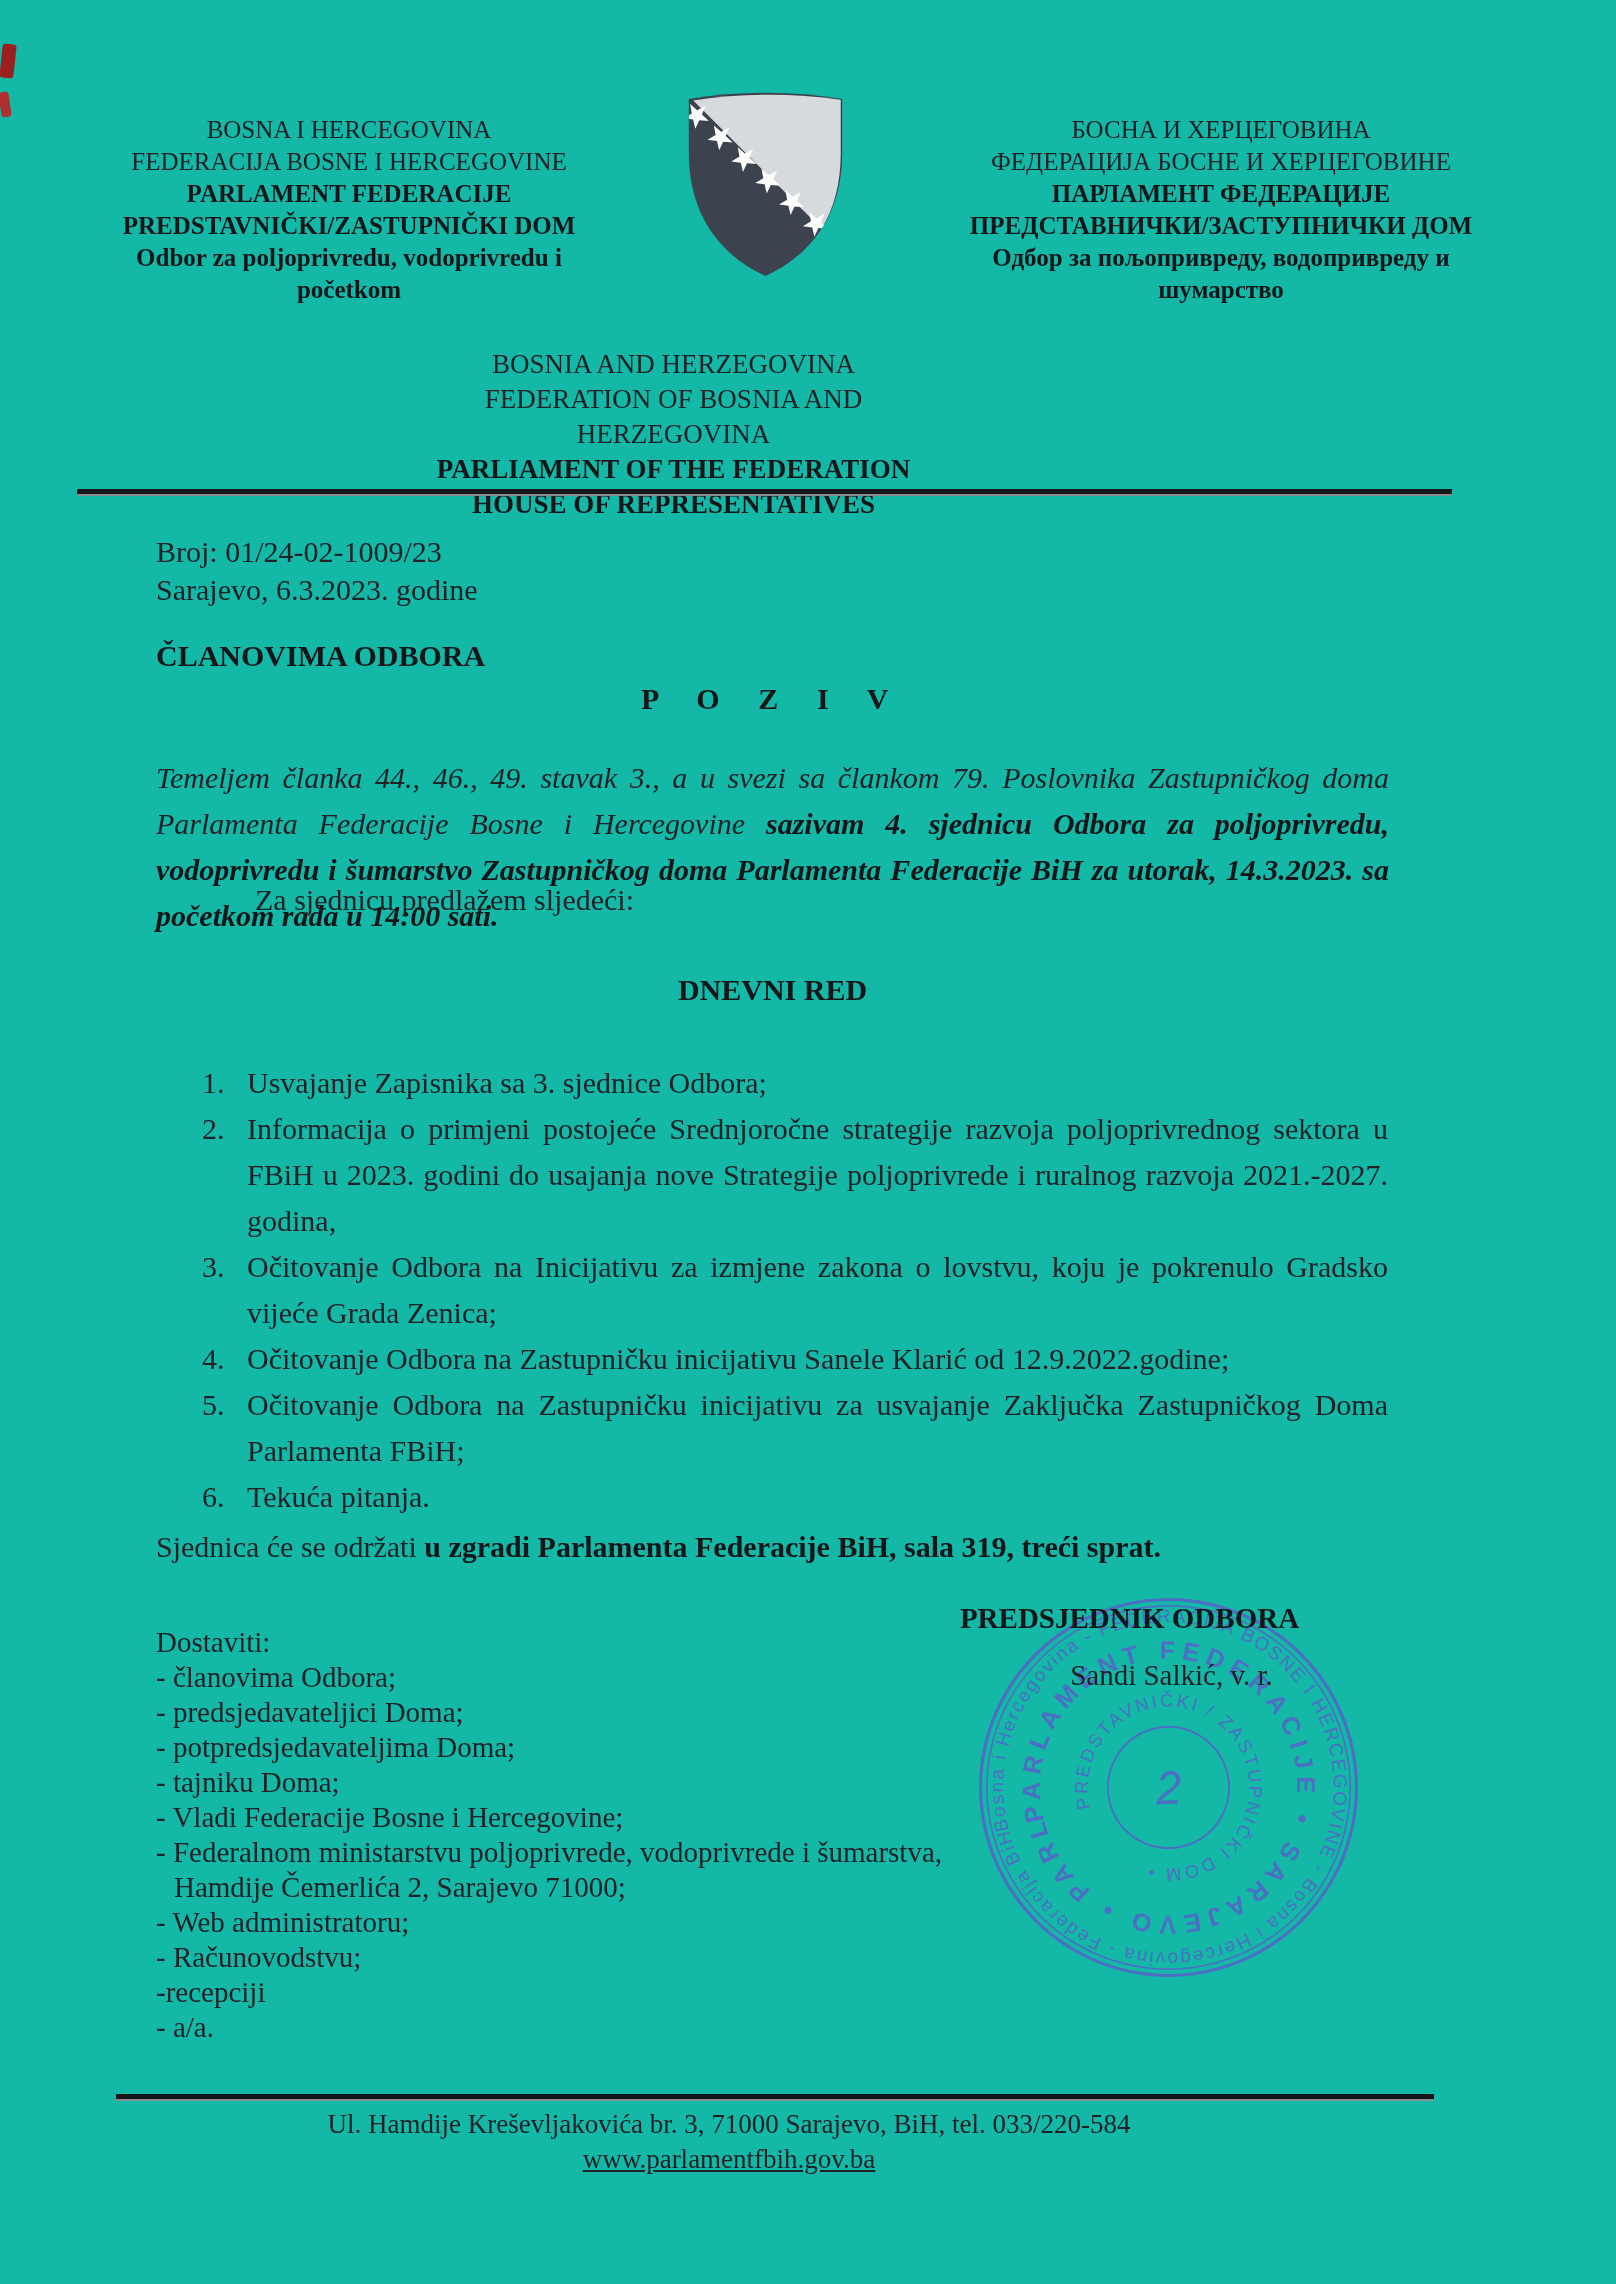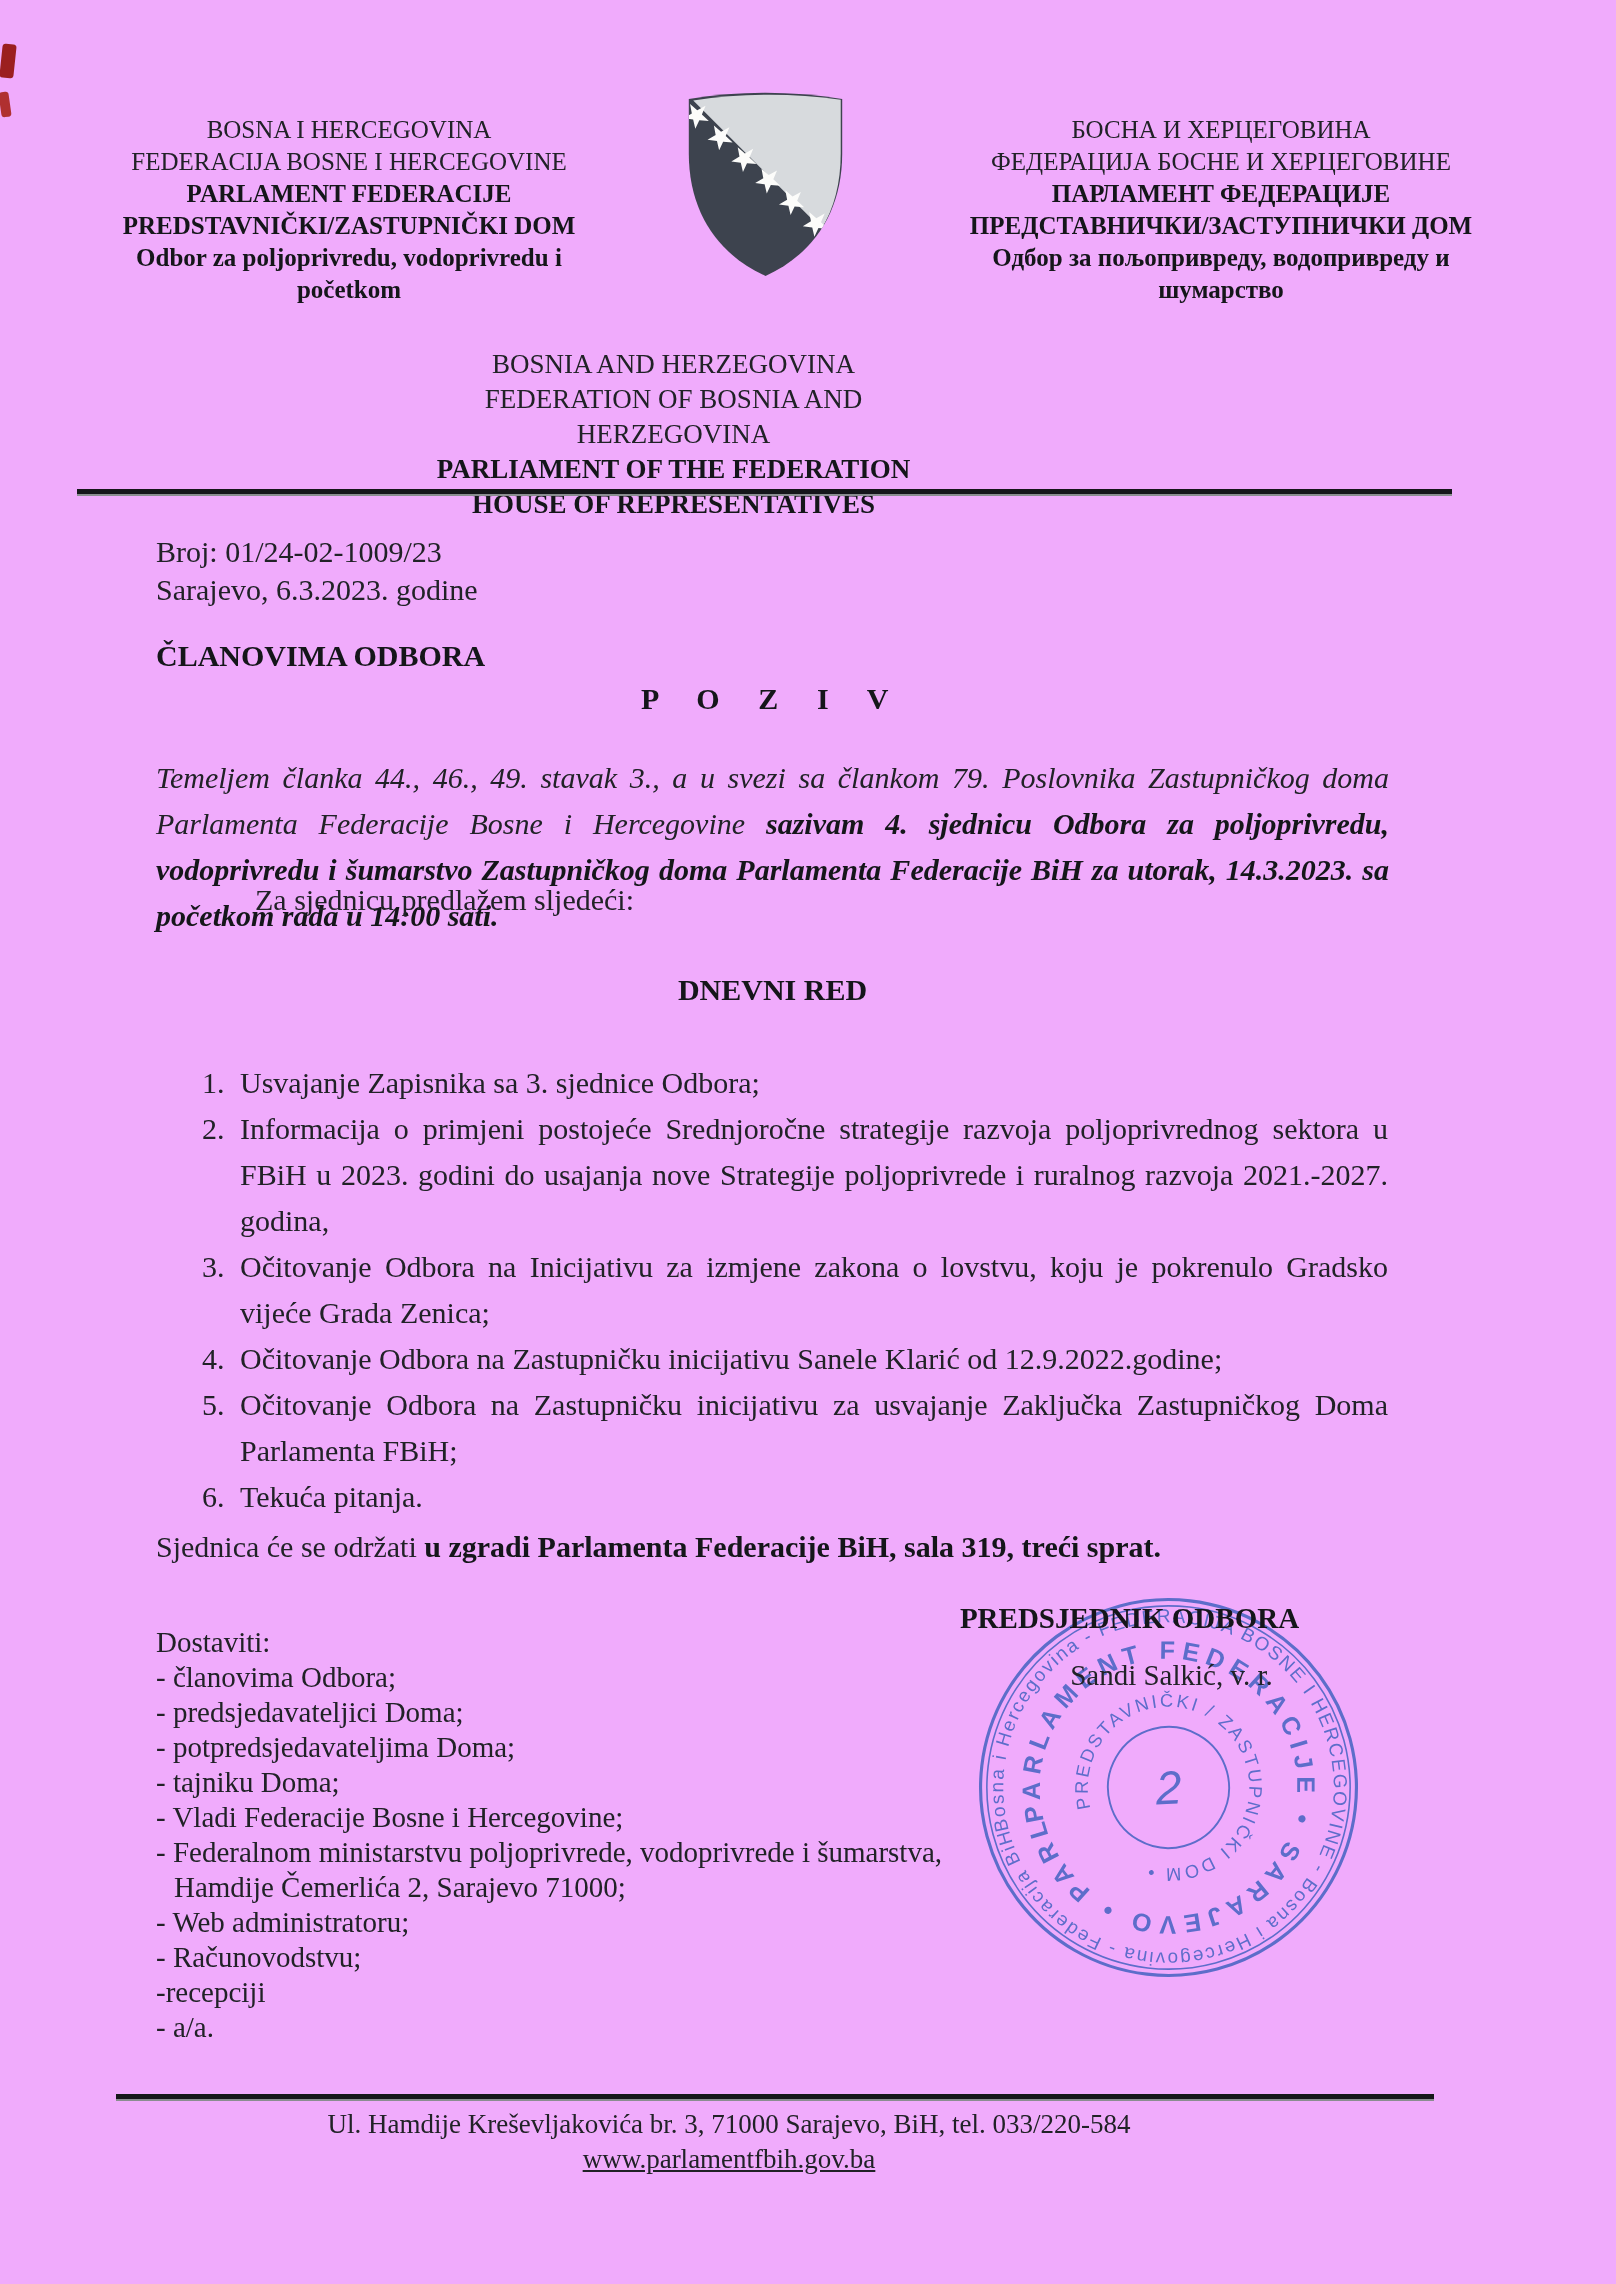--- a/index.html
+++ b/index.html
@@ -1,19 +1,19 @@
 <!DOCTYPE html>
 <html style="font-size:10.4px"><head>
 <meta charset="utf-8">
 <style>
   html,body{margin:0;padding:0;background:#e8e8e6;}
   .page{
     position:relative;
     width:1617px;height:2284px;
-    background:#f0abfc;
+    background:#14b8a6;
     font-family:"Liberation Serif","DejaVu Serif",serif;
     color:#212227;
     overflow:hidden;
   }
   .abs{position:absolute;}
   .b{font-weight:bold;color:#15161a;}
   
   .art1{left:1.3px;top:44px;width:14.3px;height:34px;background:#9b1f1f;border-radius:3.3px;transform:rotate(6deg);}
   .art2{left:0px;top:92px;width:9.8px;height:25px;background:#b03030;border-radius:3.3px;transform:rotate(-8deg);}
   
@@ -27,21 +27,21 @@
   
   .ref{left:156px;top:533px;font-size:30px;line-height:38px;}
   .recipient{left:156px;top:639px;font-size:30px;}
   .poziv{left:156px;top:682px;width:1233px;text-align:center;font-size:30px;letter-spacing:15.6px;}
   .intro{left:156px;top:755px;width:1233px;font-size:30px;line-height:46px;text-align:justify;font-style:italic;}
   .proposal{left:255px;top:883px;font-size:30px;}
   .agenda-title{left:156px;top:973px;width:1233px;text-align:center;font-size:30px;}
   .agenda{left:202px;top:1060px;width:1186px;font-size:30px;line-height:46px;}
   .agenda-row{display:flex;}
   .agenda-num{width:38px;flex:none;}
-  .agenda-text{flex:1;text-align:justify;}
+  .agenda-text{flex:1;text-align:justify;margin-left:7px;}
   .location{left:156px;top:1530px;font-size:30px;}
   .distribution{left:156px;top:1625px;font-size:29px;line-height:35px;}
   .dist-cont{padding-left:18px;}
   
   .sig-title{left:957px;top:1602px;width:345px;text-align:center;font-size:29px;z-index:3;}
   .sig-name{left:1012px;top:1659px;width:319px;text-align:center;font-size:29px;z-index:3;}
   .stamp{left:973px;top:1592px;width:391px;height:391px;z-index:2;opacity:0.92;}
   
   .rule-bottom{left:116px;top:2094px;width:1318px;height:4.6px;background:#15161a;}
   .rule-bottom:after{content:"";position:absolute;left:0;top:4.6px;width:100%;height:2px;background:#8a8d90;}

